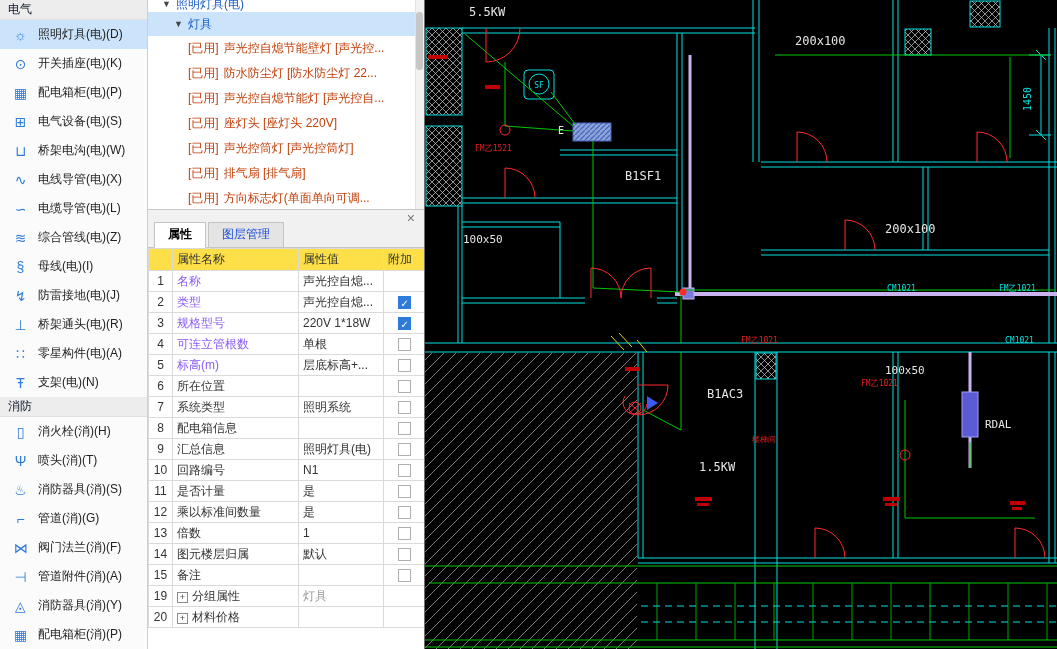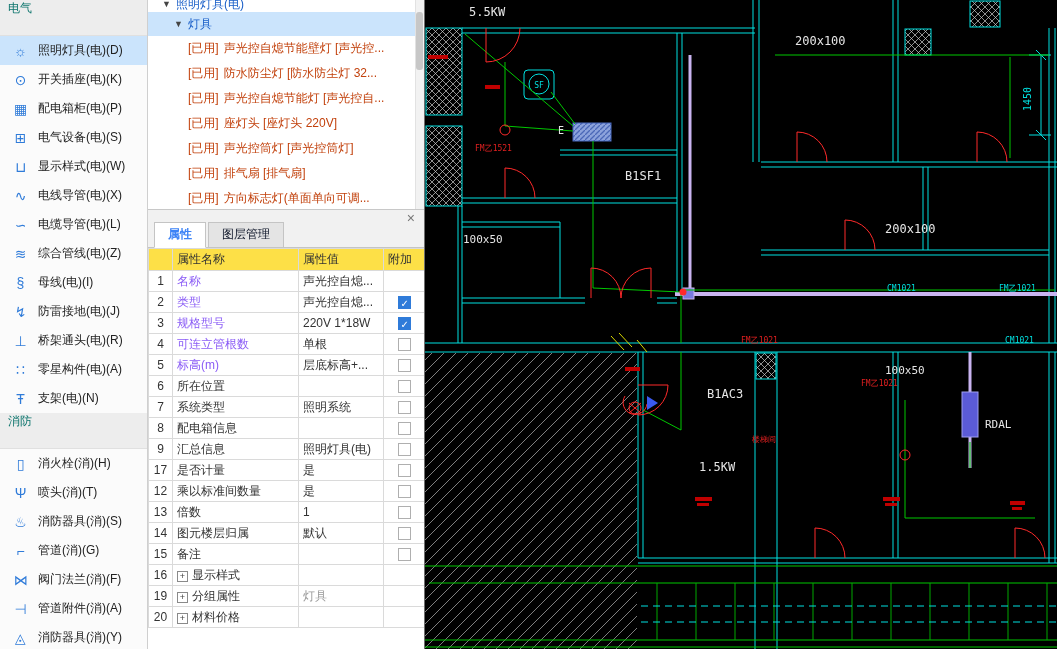--- a/index.html
+++ b/index.html
@@ -1,21 +1,21 @@
 <!DOCTYPE html>
 <html><head>
 <meta charset="utf-8">
 <style>
 *{box-sizing:border-box;margin:0;padding:0}
 html,body{width:1057px;height:649px;overflow:hidden}
 body{display:flex;font-family:"Liberation Sans","DejaVu Sans",sans-serif;font-size:12px;background:#fff}
 
 
 .sidebar{width:148px;height:649px;flex:none;background:#FBFBFB;border-right:1px solid #CFCFCF;overflow:hidden}
-.sb-header{height:36px;background:#EDEDED;border-bottom:1px solid #E0E0E0;display:flex;padding-left:8px;color:#0f766e}
+.sb-header{height:20px;background:#EDEDED;border-bottom:1px solid #E0E0E0;display:flex;align-items:center;padding-left:8px;color:#0f172a}
 .sb-item{height:29px;display:flex;align-items:center;padding-left:12px;gap:9px;cursor:default;white-space:nowrap}
 .sb-item.sel{background:#CBE4FC}
 .sb-icon{width:17px;text-align:center;color:#2F7BD9;font-size:14px;flex:none}
 .sb-label{color:#222}
 
 
 .middle{width:277px;flex:none;display:flex;flex-direction:column;background:#fff;border-right:1px solid #6F6F6F}
 .tree{height:210px;position:relative;overflow:hidden;border-bottom:1px solid #C8C8C8;flex:none}
 .tree-row{height:25px;display:flex;align-items:center;gap:5px;white-space:nowrap;overflow:hidden}
 .tree-parent{height:16px;margin-top:-4px;padding-left:14px}
@@ -24,22 +24,22 @@
 .tw{color:#444;font-size:9px}
 .tlabel{color:#1A5FC8}
 .ttag,.tname{color:#c2410c}
 .tree-scroll{position:absolute;right:0;top:0;width:9px;height:100%;background:#F2F2F2;border-left:1px solid #E2E2E2}
 .tree-thumb{position:absolute;right:1px;top:12px;width:7px;height:58px;background:#C7C7C7;border-radius:3px}
 
 .props{flex:1;display:flex;flex-direction:column;overflow:hidden}
 .props-head{height:38px;background:#F1F1F1;position:relative;border-bottom:1px solid #C4C4C4;flex:none}
 .close-x{position:absolute;top:0;right:9px;color:#777;font-size:14px;cursor:pointer}
 .tabs{position:absolute;left:6px;bottom:-1px;display:flex}
-.tab{padding:3px 13px 4px;border:1px solid #C4C4C4;background:#E4E4E4;color:#0f172a;margin-right:2px}
-.tab.active{background:#FFF;border-bottom-color:#FFF;color:#3b82f6;font-weight:bold}
+.tab{padding:3px 13px 4px;border:1px solid #C4C4C4;background:#E4E4E4;color:#1d4ed8;margin-right:2px}
+.tab.active{background:#FFF;border-bottom-color:#FFF;color:#000000;font-weight:bold}
 table.grid{border-collapse:collapse;width:100%;table-layout:fixed}
 .grid th,.grid td{border:1px solid #DADADA;padding:0 4px;overflow:hidden;white-space:nowrap;font-weight:normal;text-align:left;color:#333}
 .grid th{height:22px;background:#fde047}
 .grid td{height:21px}
 td.num,th.num{text-align:center;padding:0}
 .pname.link .ptext{color:#8b5cf6}
 .pval.muted{color:#9A9A9A}
 .cb{display:inline-block;width:13px;height:13px;vertical-align:middle;position:relative}
 .cb.checked{background:#2F7BD9;border:1px solid #2F7BD9}
 .cb.checked::after{content:"✓";color:#fff;font-size:10px;position:absolute;left:2px;top:0;line-height:13px}
@@ -70,21 +70,21 @@
     <div class="sb-item">
     <span class="sb-icon">▦</span>
     <span class="sb-label">配电箱柜(电)(P)</span>
   </div>
     <div class="sb-item">
     <span class="sb-icon">⊞</span>
     <span class="sb-label">电气设备(电)(S)</span>
   </div>
     <div class="sb-item">
     <span class="sb-icon">⊔</span>
-    <span class="sb-label">显示样式(电)(W)</span>
+    <span class="sb-label">桥架电沟(电)(W)</span>
   </div>
     <div class="sb-item">
     <span class="sb-icon">∿</span>
     <span class="sb-label">电线导管(电)(X)</span>
   </div>
     <div class="sb-item">
     <span class="sb-icon">∽</span>
     <span class="sb-label">电缆导管(电)(L)</span>
   </div>
     <div class="sb-item">
@@ -158,21 +158,21 @@
       <span class="tw">▼</span>
       <span class="tlabel">灯具</span>
     </div>
     <div>
         <div class="tree-row tree-item">
     <span class="ttag">[已用]</span>
     <span class="tname">声光控自熄节能壁灯 [声光控...</span>
   </div>
         <div class="tree-row tree-item">
     <span class="ttag">[已用]</span>
-    <span class="tname">防水防尘灯 [防水防尘灯 32...</span>
+    <span class="tname">防水防尘灯 [防水防尘灯 22...</span>
   </div>
         <div class="tree-row tree-item">
     <span class="ttag">[已用]</span>
     <span class="tname">声光控自熄节能灯 [声光控自...</span>
   </div>
         <div class="tree-row tree-item">
     <span class="ttag">[已用]</span>
     <span class="tname">座灯头 [座灯头 220V]</span>
   </div>
         <div class="tree-row tree-item">
@@ -265,21 +265,27 @@
     <td class="pval"></td>
     <td class="extra-cell"><span class="cb un"></span></td>
   </tr>
           <tr>
     <td class="num">9</td>
     <td class="pname"><span class="ptext">汇总信息</span></td>
     <td class="pval">照明灯具(电)</td>
     <td class="extra-cell"><span class="cb un"></span></td>
   </tr>
           <tr>
-    <td class="num">17</td>
+    <td class="num">10</td>
+    <td class="pname"><span class="ptext">回路编号</span></td>
+    <td class="pval">N1</td>
+    <td class="extra-cell"><span class="cb un"></span></td>
+  </tr>
+          <tr>
+    <td class="num">11</td>
     <td class="pname"><span class="ptext">是否计量</span></td>
     <td class="pval">是</td>
     <td class="extra-cell"><span class="cb un"></span></td>
   </tr>
           <tr>
     <td class="num">12</td>
     <td class="pname"><span class="ptext">乘以标准间数量</span></td>
     <td class="pval">是</td>
     <td class="extra-cell"><span class="cb un"></span></td>
   </tr>
@@ -293,26 +299,20 @@
     <td class="num">14</td>
     <td class="pname"><span class="ptext">图元楼层归属</span></td>
     <td class="pval">默认</td>
     <td class="extra-cell"><span class="cb un"></span></td>
   </tr>
           <tr>
     <td class="num">15</td>
     <td class="pname"><span class="ptext">备注</span></td>
     <td class="pval"></td>
     <td class="extra-cell"><span class="cb un"></span></td>
-  </tr>
-          <tr>
-    <td class="num">16</td>
-    <td class="pname"><span class="exp">+</span><span class="ptext">显示样式</span></td>
-    <td class="pval"></td>
-    <td class="extra-cell"></td>
   </tr>
           <tr>
     <td class="num">19</td>
     <td class="pname"><span class="exp">+</span><span class="ptext">分组属性</span></td>
     <td class="pval muted">灯具</td>
     <td class="extra-cell"></td>
   </tr>
           <tr>
     <td class="num">20</td>
     <td class="pname"><span class="exp">+</span><span class="ptext">材料价格</span></td>

